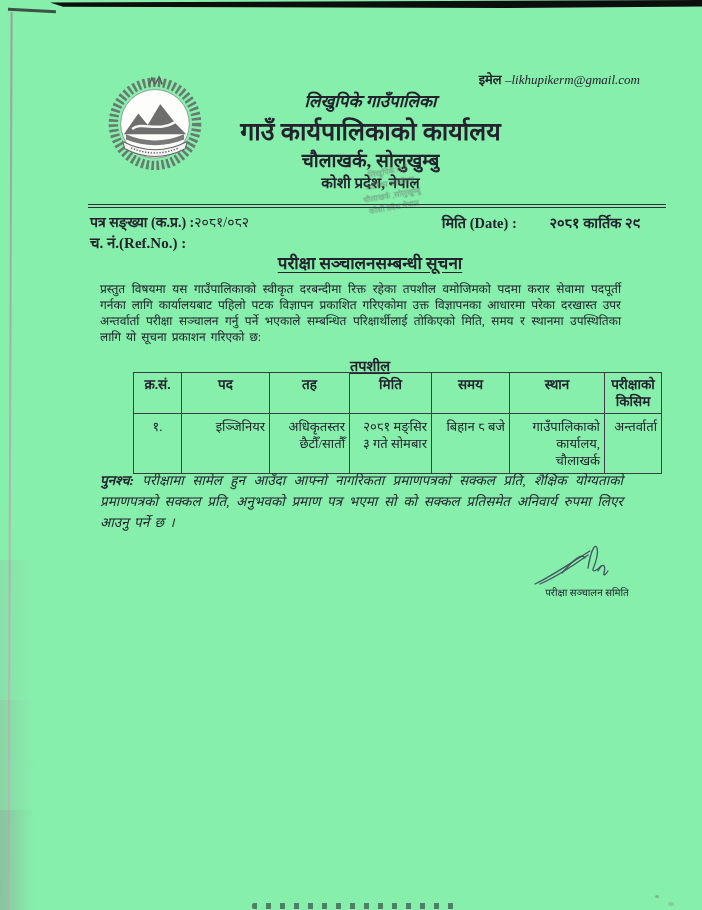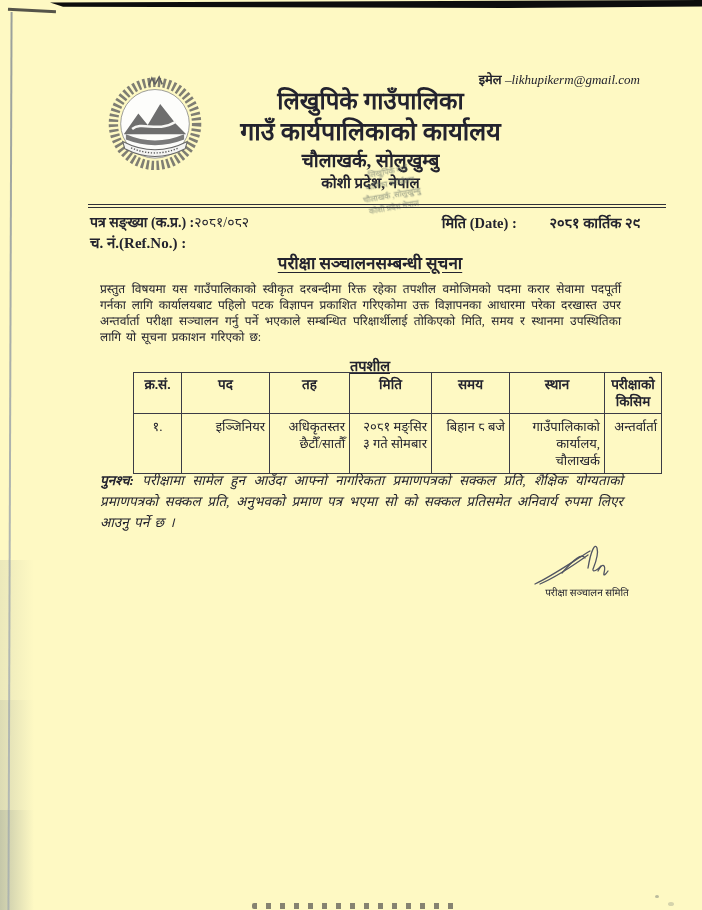--- a/index.html
+++ b/index.html
@@ -1,19 +1,19 @@
 <!DOCTYPE html>
 <html lang="ne"><head>
 <meta charset="utf-8">
 <style>
   * { margin:0; padding:0; box-sizing:border-box; }
   html,body { background:#ffffff; }
   .scan {
     position:relative; width:702px; height:910px; overflow:hidden;
-    background:#fef9c3; color:#23232e;
+    background:#86efac; color:#23232e;
     font-family:"Liberation Serif","DejaVu Serif",serif;
   }
   
   .edge-top-band { position:absolute; left:50px; right:0; top:0; height:8px; background:#0d0d0d;
     clip-path:polygon(0 30%, 100% 0%, 100% 80%, 70% 100%, 2% 85%); }
   .edge-top-sliver { position:absolute; left:8px; top:9px; width:48px; height:2.5px; background:#2a2a2a;
     transform:rotate(3deg); opacity:.8; }
   .edge-left-line { position:absolute; left:9px; top:12px; bottom:0; width:1.5px;
     background:linear-gradient(to bottom,#9aa09b,#c2c7c2); transform:rotate(.2deg); }
   .left-shadow { position:absolute; left:0; width:34px; pointer-events:none; }
@@ -25,21 +25,21 @@
   .sp2 { left:668px; top:902px; width:6px; height:4px; opacity:.6; }
   .cutoff-marks { position:absolute; left:252px; top:903px; width:210px; height:6px;
     background:repeating-linear-gradient(90deg, rgba(35,35,45,.55) 0 5px, transparent 5px 14px);
     filter:blur(.6px); border-radius:2px; }
   
   .email-line { position:absolute; top:70px; right:62px; font-size:13px; }
   .email-line .lbl { font-family:"Liberation Serif",serif; font-weight:bold; }
   .email-line .val { font-style:italic; }
   .emblem { position:absolute; left:103px; top:74px; width:104px; height:108px; }
   .header-block { position:absolute; left:88px; top:88px; width:565px; text-align:center; font-weight:bold; }
-  .org-name   { font-size:24px; line-height:27px; }
+  .org-name   { font-size:17px; line-height:27px;font-style:italic; }
   .office-name{ font-size:25px; line-height:33px; }
   .addr1      { font-size:19px; line-height:25px; }
   .addr2      { font-size:15px; line-height:20px; }
   .double-rule { position:absolute; left:88px; top:204px; width:578px; height:4px;
     border-top:1.8px solid #2f2f38; border-bottom:1.2px solid #2f2f38; }
   .stamp { position:absolute; left:325px; top:166px; width:132px; text-align:center;
     transform:rotate(-10deg); color:rgba(104,114,104,.5); font-size:8px; line-height:12px; font-weight:bold;
     filter:blur(.3px); }
   
   .letter-no { position:absolute; left:90px; top:212px; font-size:14px; font-weight:bold; }

